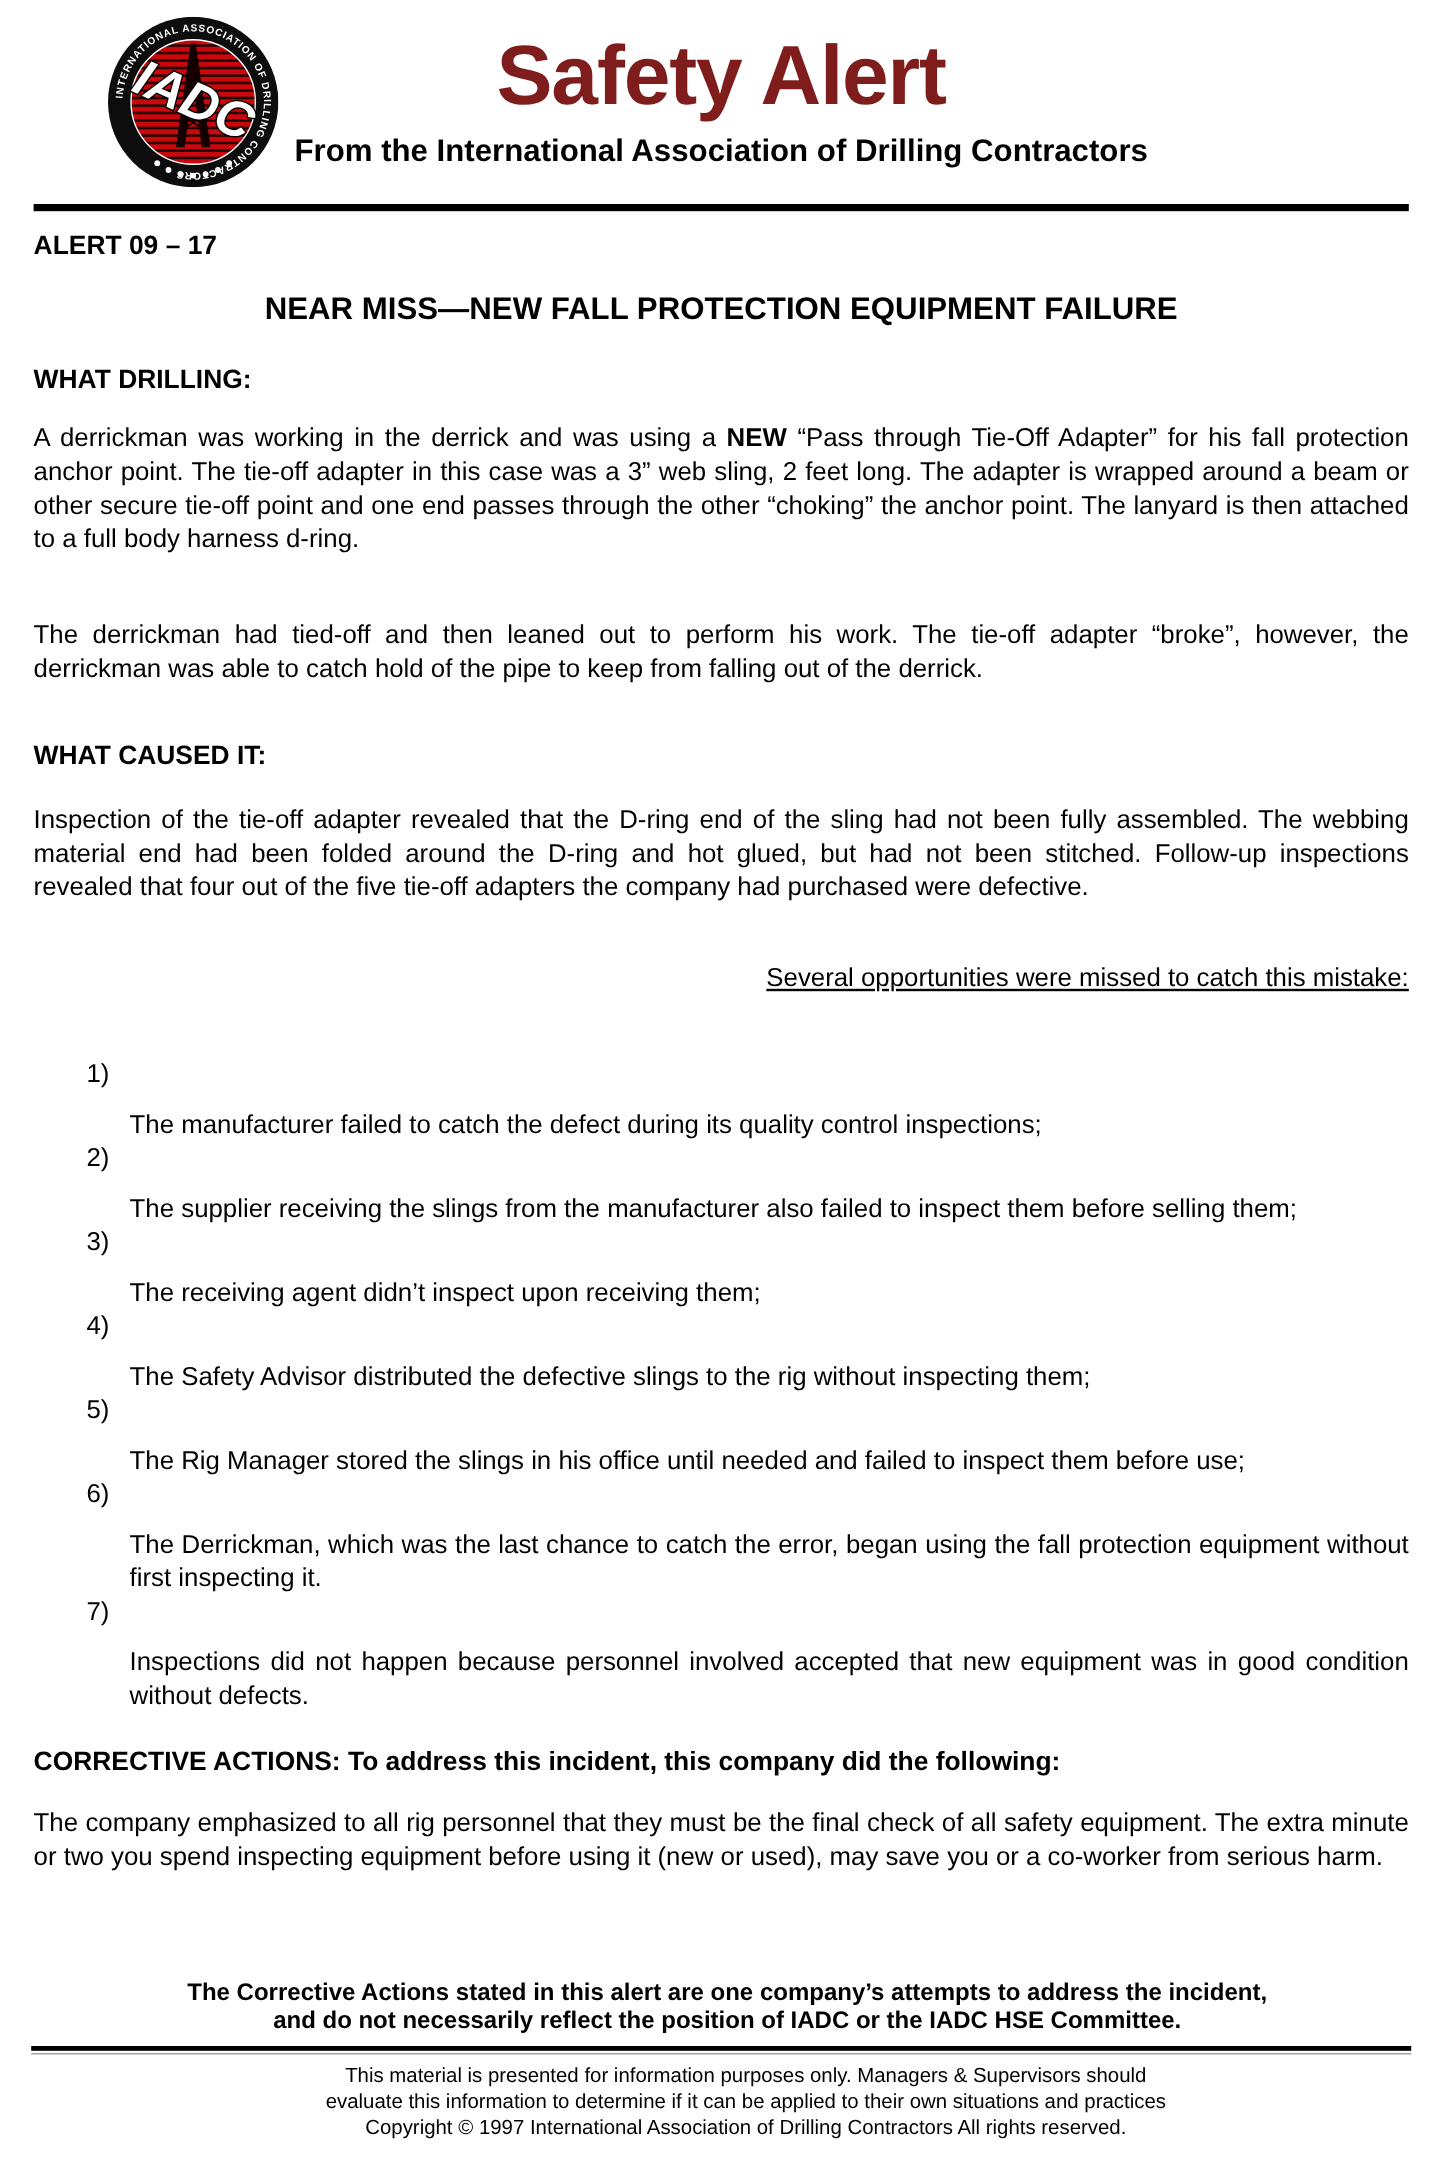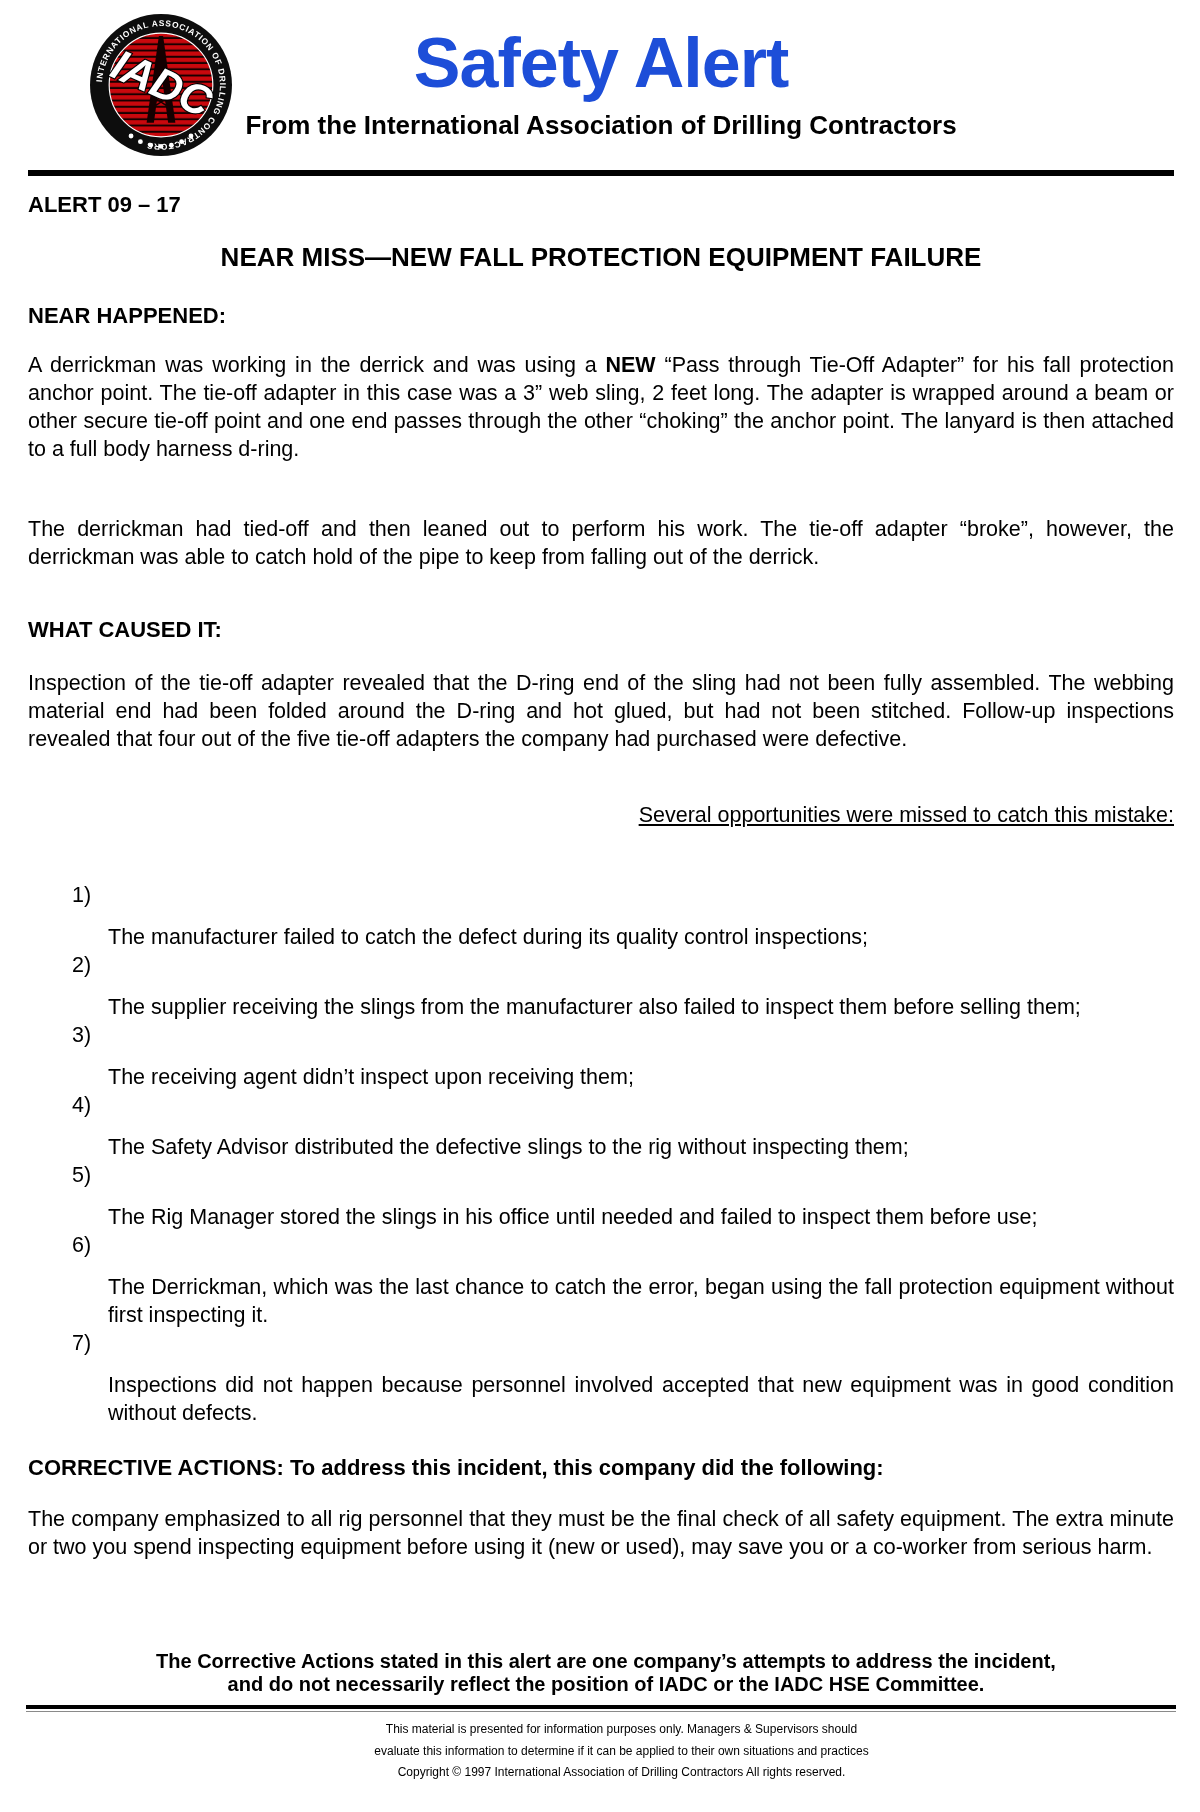--- a/index.html
+++ b/index.html
@@ -7,21 +7,21 @@
   body { width:1200px; font-family:"Liberation Sans","DejaVu Sans",sans-serif; color:#000; }
   .page {
     position:relative; width:1200px; height:1812px; background:#fff;
     padding:0 26px 0 28px; overflow:hidden;
   }
 
   
   .header { position:relative; height:170px; }
   .logo { position:absolute; left:62px; top:14px; width:142px; height:142px; }
   .title-wrap { text-align:center; padding-top:28px; }
-  .doc-title { color:#1d4ed8; font-size:70px; font-weight:bold; line-height:1; letter-spacing:-1px; }
+  .doc-title { color:#7f1d1d; font-size:70px; font-weight:bold; line-height:1; letter-spacing:-1px; }
   .doc-subtitle { font-size:26px; font-weight:bold; margin-top:12px; letter-spacing:0; }
   .rule-thick { height:6px; background:#000; }
 
   
   .alert-number { margin-top:16px; font-size:22px; font-weight:bold; }
   .headline { margin-top:24px; font-size:26px; font-weight:bold; text-align:center; }
   .section-heading { font-size:22px; font-weight:bold; }
   .mt-30 { margin-top:30px; } .mt-46 { margin-top:46px; } .mt-28 { margin-top:28px; }
   p.body { font-size:21.5px; line-height:28px; text-align:justify; }
   .mt-22 { margin-top:22px; } .mt-52 { margin-top:52px; } .mt-26 { margin-top:26px; }
@@ -38,21 +38,21 @@
   .disclaimer {
     position:absolute; top:1650px; left:12px; right:0;
     text-align:center; font-size:20px; font-weight:bold; line-height:23px;
   }
   .rule-thin {
     position:absolute; top:1705px; left:26px; right:24px; height:7px;
     border-top:4px solid #000; border-bottom:1px solid #8a8a8a;
   }
   .footnotes {
     position:absolute; top:1719px; left:0; right:0;
-    text-align:center; font-size:12px; line-height:21.5px;padding-left:43px;
+    text-align:center; font-size:17px; line-height:21.5px;padding-left:43px;
   }
   .issued { font-weight:bold; }
 </style>
 </head>
 <body>
 
 <div class="page">
 
   <div class="header">
 
@@ -86,21 +86,21 @@
       <div class="doc-title">Safety Alert</div>
       <div class="doc-subtitle">From the International Association of Drilling Contractors</div>
     </div>
   </div>
 
   <div class="rule-thick"></div>
 
   <div class="alert-number">ALERT 09 – 17</div>
   <div class="headline">NEAR MISS—NEW FALL PROTECTION EQUIPMENT FAILURE</div>
 
-  <div class="section-heading mt-30">NEAR HAPPENED:</div>
+  <div class="section-heading mt-30">WHAT DRILLING:</div>
 
   <p class="body mt-22"><span>A derrickman was working in the derrick and was using a </span><b>NEW</b><span> “Pass through Tie-Off Adapter” for his fall protection anchor point.  The tie-off adapter in this case was a 3” web sling, 2 feet long.  The adapter is wrapped around a beam or other secure tie-off point and one end passes through the other “choking” the anchor point.  The lanyard is then attached to a full body harness d-ring.</span></p>
 
   <p class="body mt-52">The derrickman had tied-off and then leaned out to perform his work.  The tie-off adapter “broke”, however, the derrickman was able to catch hold of the pipe to keep from falling out of the derrick.</p>
 
   <div class="section-heading mt-46">WHAT CAUSED IT:</div>
 
   <p class="body mt-26">Inspection of the tie-off adapter revealed that the D-ring end of the sling had not been fully assembled.  The webbing material end had been folded around the D-ring and hot glued, but had not been stitched.  Follow-up inspections revealed that four out of the five tie-off adapters the company had purchased were defective.</p>
 
   <p class="body noj mt-48">Several opportunities were missed to catch this mistake:</p>

